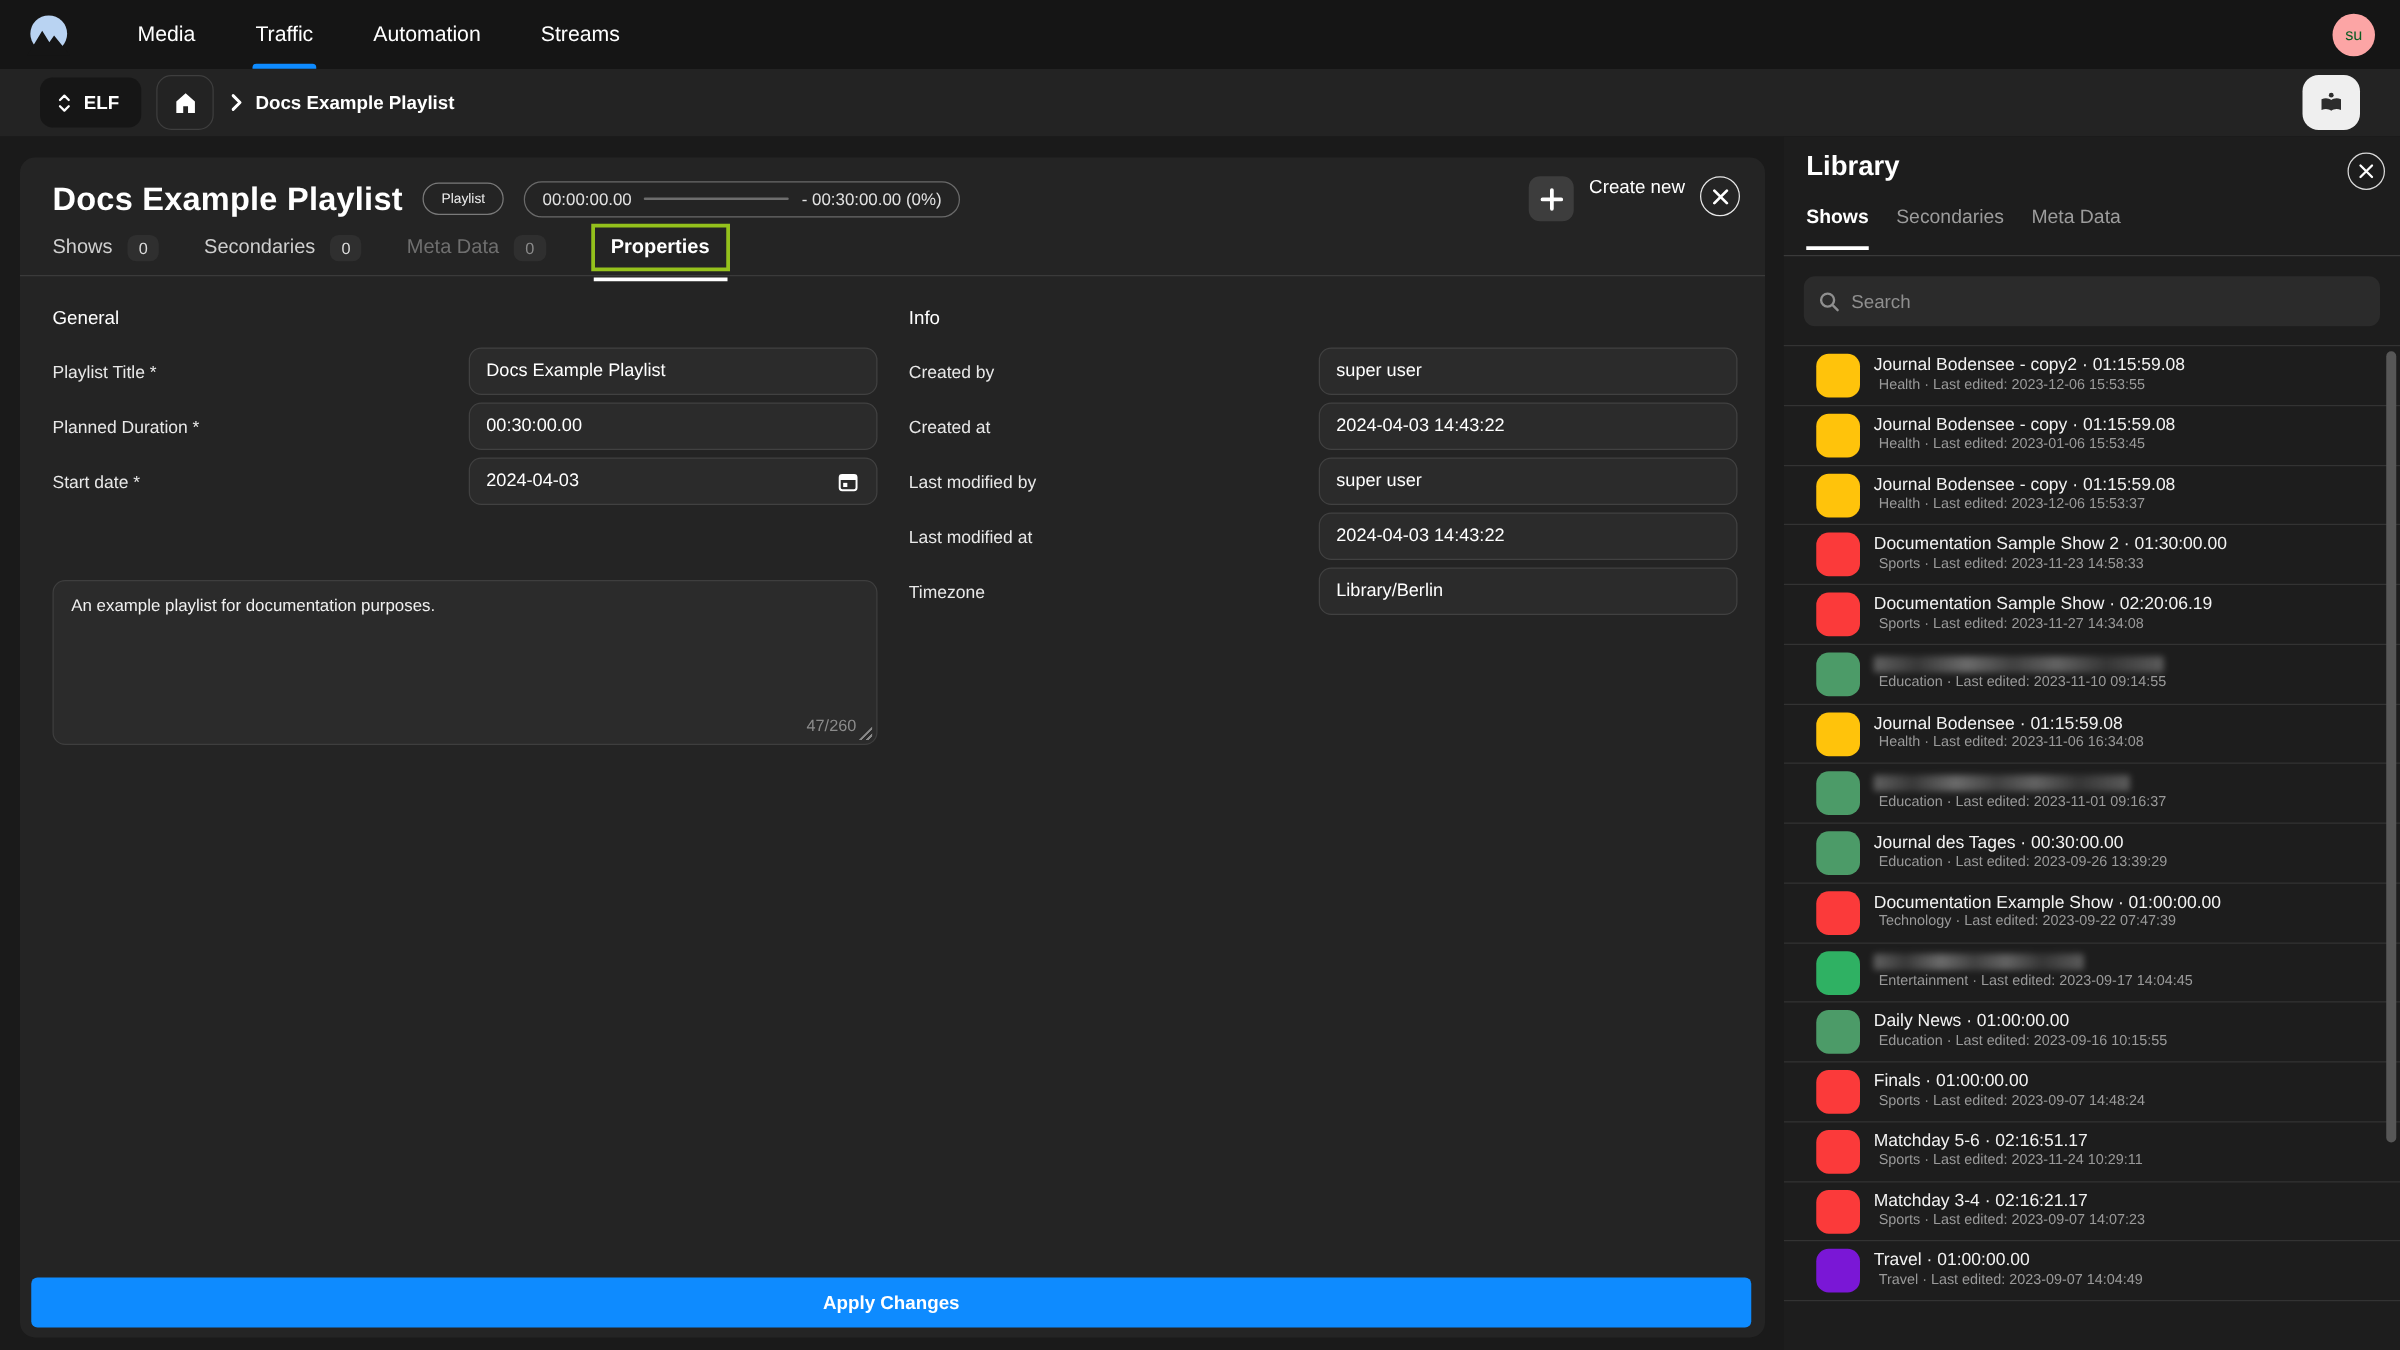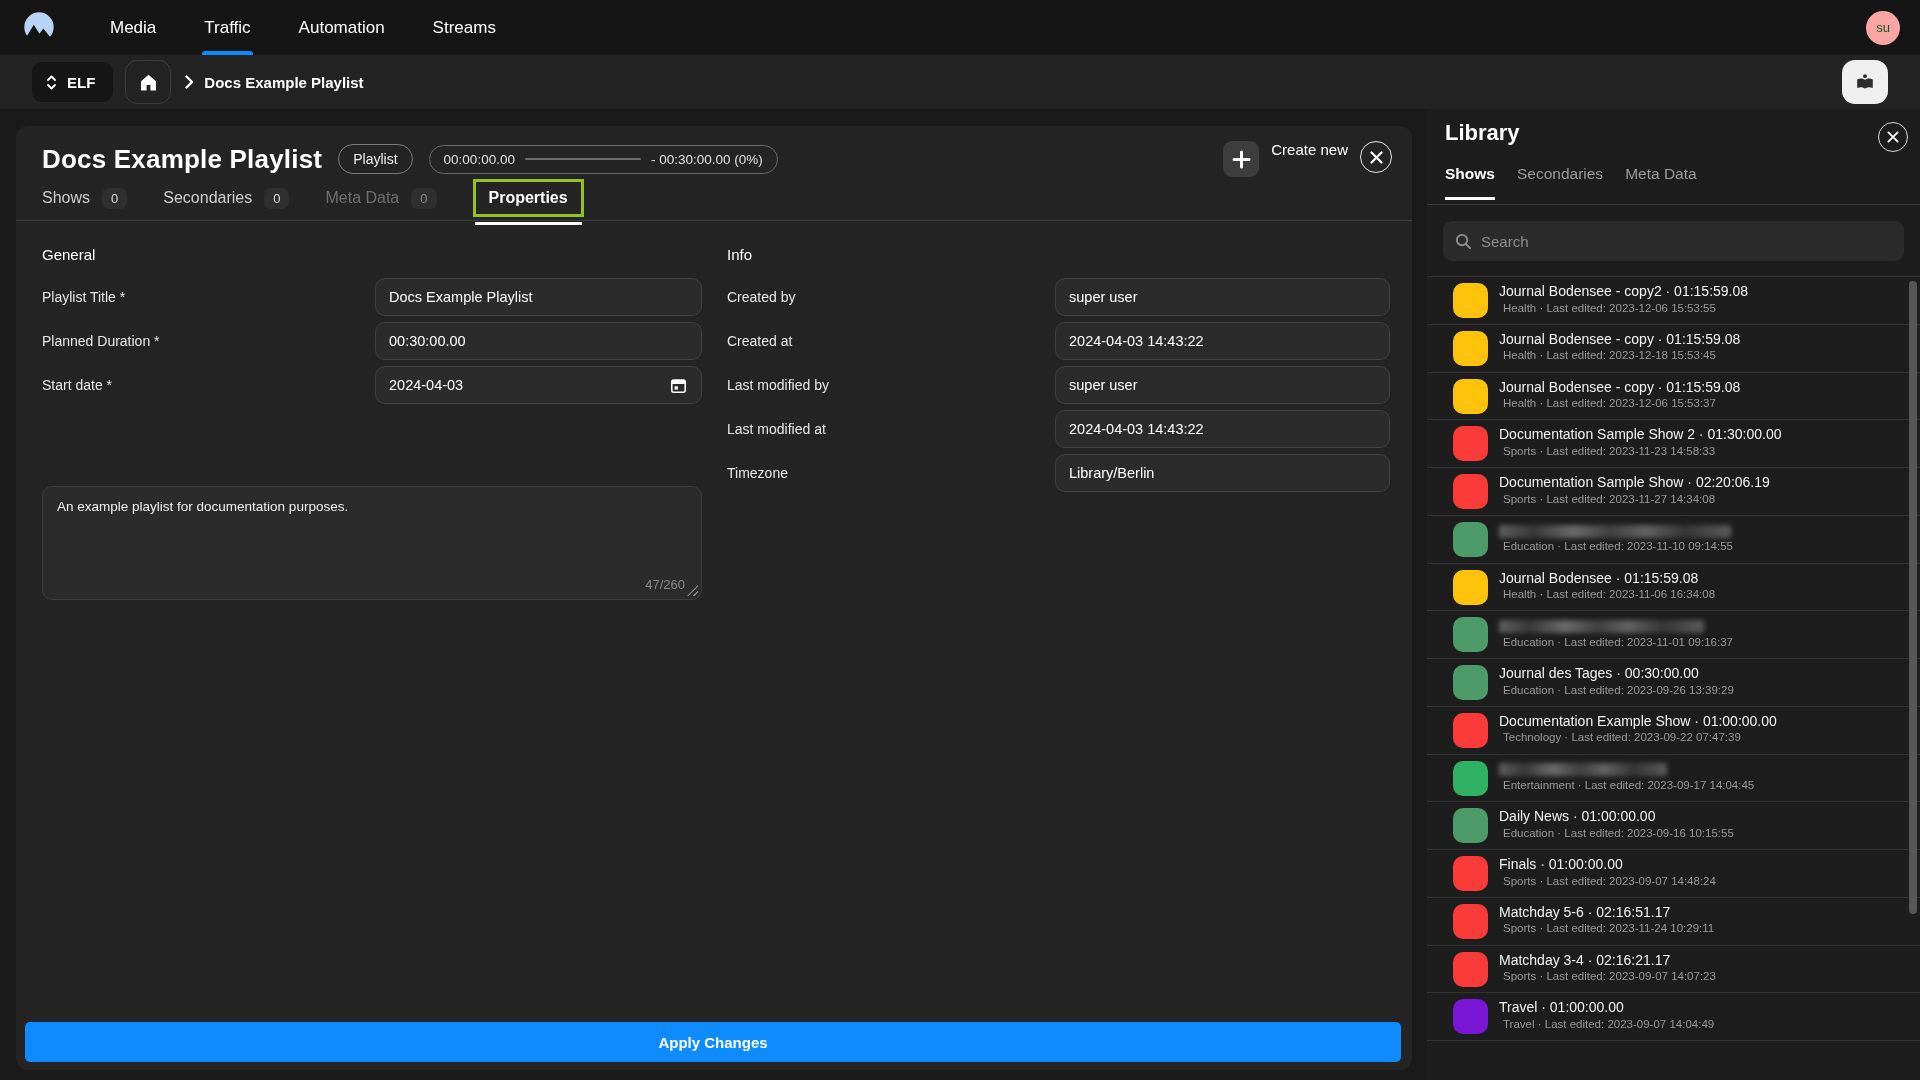--- a/index.html
+++ b/index.html
@@ -30,21 +30,21 @@
   .lib-toggle { margin-left:auto; width:46px; height:44px; background:#efefef; border:none;
     border-radius:13px; display:flex; align-items:center; justify-content:center; cursor:pointer; }
 
   
   .panel { position:absolute; left:16px; top:126px; width:1396px; height:944px;
     background:#242424; border-radius:12px; }
   .panel-header { position:absolute; left:26px; right:20px; top:12px; height:42px;
     display:flex; align-items:center; }
   .panel-title { font-size:26px; font-weight:700; letter-spacing:.2px; }
   .badge-pill { margin-left:16px; border:1px solid #7a7a7a; border-radius:999px; padding:6px 14px;
-    font-size:14px; color:#efefef; }
+    font-size:11px; color:#efefef; }
   .progress-pill { margin-left:16px; border:1px solid #6a6a6a; border-radius:999px; height:29px;
     display:flex; align-items:center; gap:10px; padding:0 14px; font-size:13.5px; color:#e2e2e2; }
   .progress-track { width:116px; height:2px; background:#6d6d6d; border-radius:1px; }
   .header-right { margin-left:auto; display:flex; align-items:flex-start; gap:12px; }
   .plus-btn { width:36px; height:36px; background:#3d3d3d; border:none; border-radius:9px;
     display:flex; align-items:center; justify-content:center; cursor:pointer; }
   .createnew-label { font-size:15px; color:#fff; cursor:pointer; }
   .circle-x { width:32px; height:32px; border:1.5px solid #e6e6e6; border-radius:50%; background:transparent;
     display:flex; align-items:center; justify-content:center; cursor:pointer; }
 
@@ -63,21 +63,21 @@
   .col-info { left:711px; width:663px; }
   .col-heading { font-size:15px; font-weight:500; color:#fff; margin-bottom:13px; height:21px; display:flex; align-items:center; }
   .form-row { display:flex; align-items:center; height:38px; margin-bottom:6px; }
   .form-row .flabel { font-size:14px; color:#e8e8e8; }
   .col-general .flabel { flex:0 0 333px; }
   .col-info .flabel { flex:0 0 328px; }
   .finput { flex:1; height:38px; background:#2b2b2b; border:1px solid #414141; border-radius:10px;
     display:flex; align-items:center; padding:0 13px; font-size:14.5px; color:#fff; cursor:text; }
   .finput .fico { margin-left:auto; display:flex; cursor:pointer; }
 
-  .desc-wrap { position:absolute; left:26px; top:360px; width:660px; height:114px;
+  .desc-wrap { position:absolute; left:26px; top:338px; width:660px; height:132px;
     background:#2b2b2b; border:1px solid #3e3e3e; border-radius:10px; }
   .desc-text { width:100%; height:100%; background:transparent; border:none; resize:none; outline:none;
     font-family:inherit; font-size:13.5px; color:#f0f0f0; padding:12px 14px; }
   .desc-counter { position:absolute; right:16px; bottom:7px; font-size:13px; color:#8b8b8b; }
   .desc-grip { position:absolute; right:3px; bottom:3px; width:11px; height:11px;
     background:repeating-linear-gradient(315deg, transparent 0 2.5px, #8a8a8a 2.5px 4px); cursor:nwse-resize;
     clip-path:polygon(100% 0, 100% 100%, 0 100%); }
 
   .apply-btn { position:absolute; left:9px; right:11px; top:896px; height:40px;
     background:var(--accent,#0e8bff); border:none; border-radius:5px; color:#fff;
@@ -323,21 +323,21 @@
   </div>
   <div class="lib-list" id="lib-list">
       <div class="lib-item">
         <span class="sq" style="background: rgb(255, 195, 11);"></span>
         <div class="ttl">Journal Bodensee - copy2 · 01:15:59.08</div>
         <div class="sub">Health · Last edited: 2023-12-06 15:53:55</div>
       </div>
       <div class="lib-item">
         <span class="sq" style="background: rgb(255, 195, 11);"></span>
         <div class="ttl">Journal Bodensee - copy · 01:15:59.08</div>
-        <div class="sub">Health · Last edited: 2023-12-18 15:53:45</div>
+        <div class="sub">Health · Last edited: 2023-01-06 15:53:45</div>
       </div>
       <div class="lib-item">
         <span class="sq" style="background: rgb(255, 195, 11);"></span>
         <div class="ttl">Journal Bodensee - copy · 01:15:59.08</div>
         <div class="sub">Health · Last edited: 2023-12-06 15:53:37</div>
       </div>
       <div class="lib-item">
         <span class="sq" style="background: rgb(251, 58, 58);"></span>
         <div class="ttl">Documentation Sample Show 2 · 01:30:00.00</div>
         <div class="sub">Sports · Last edited: 2023-11-23 14:58:33</div>

